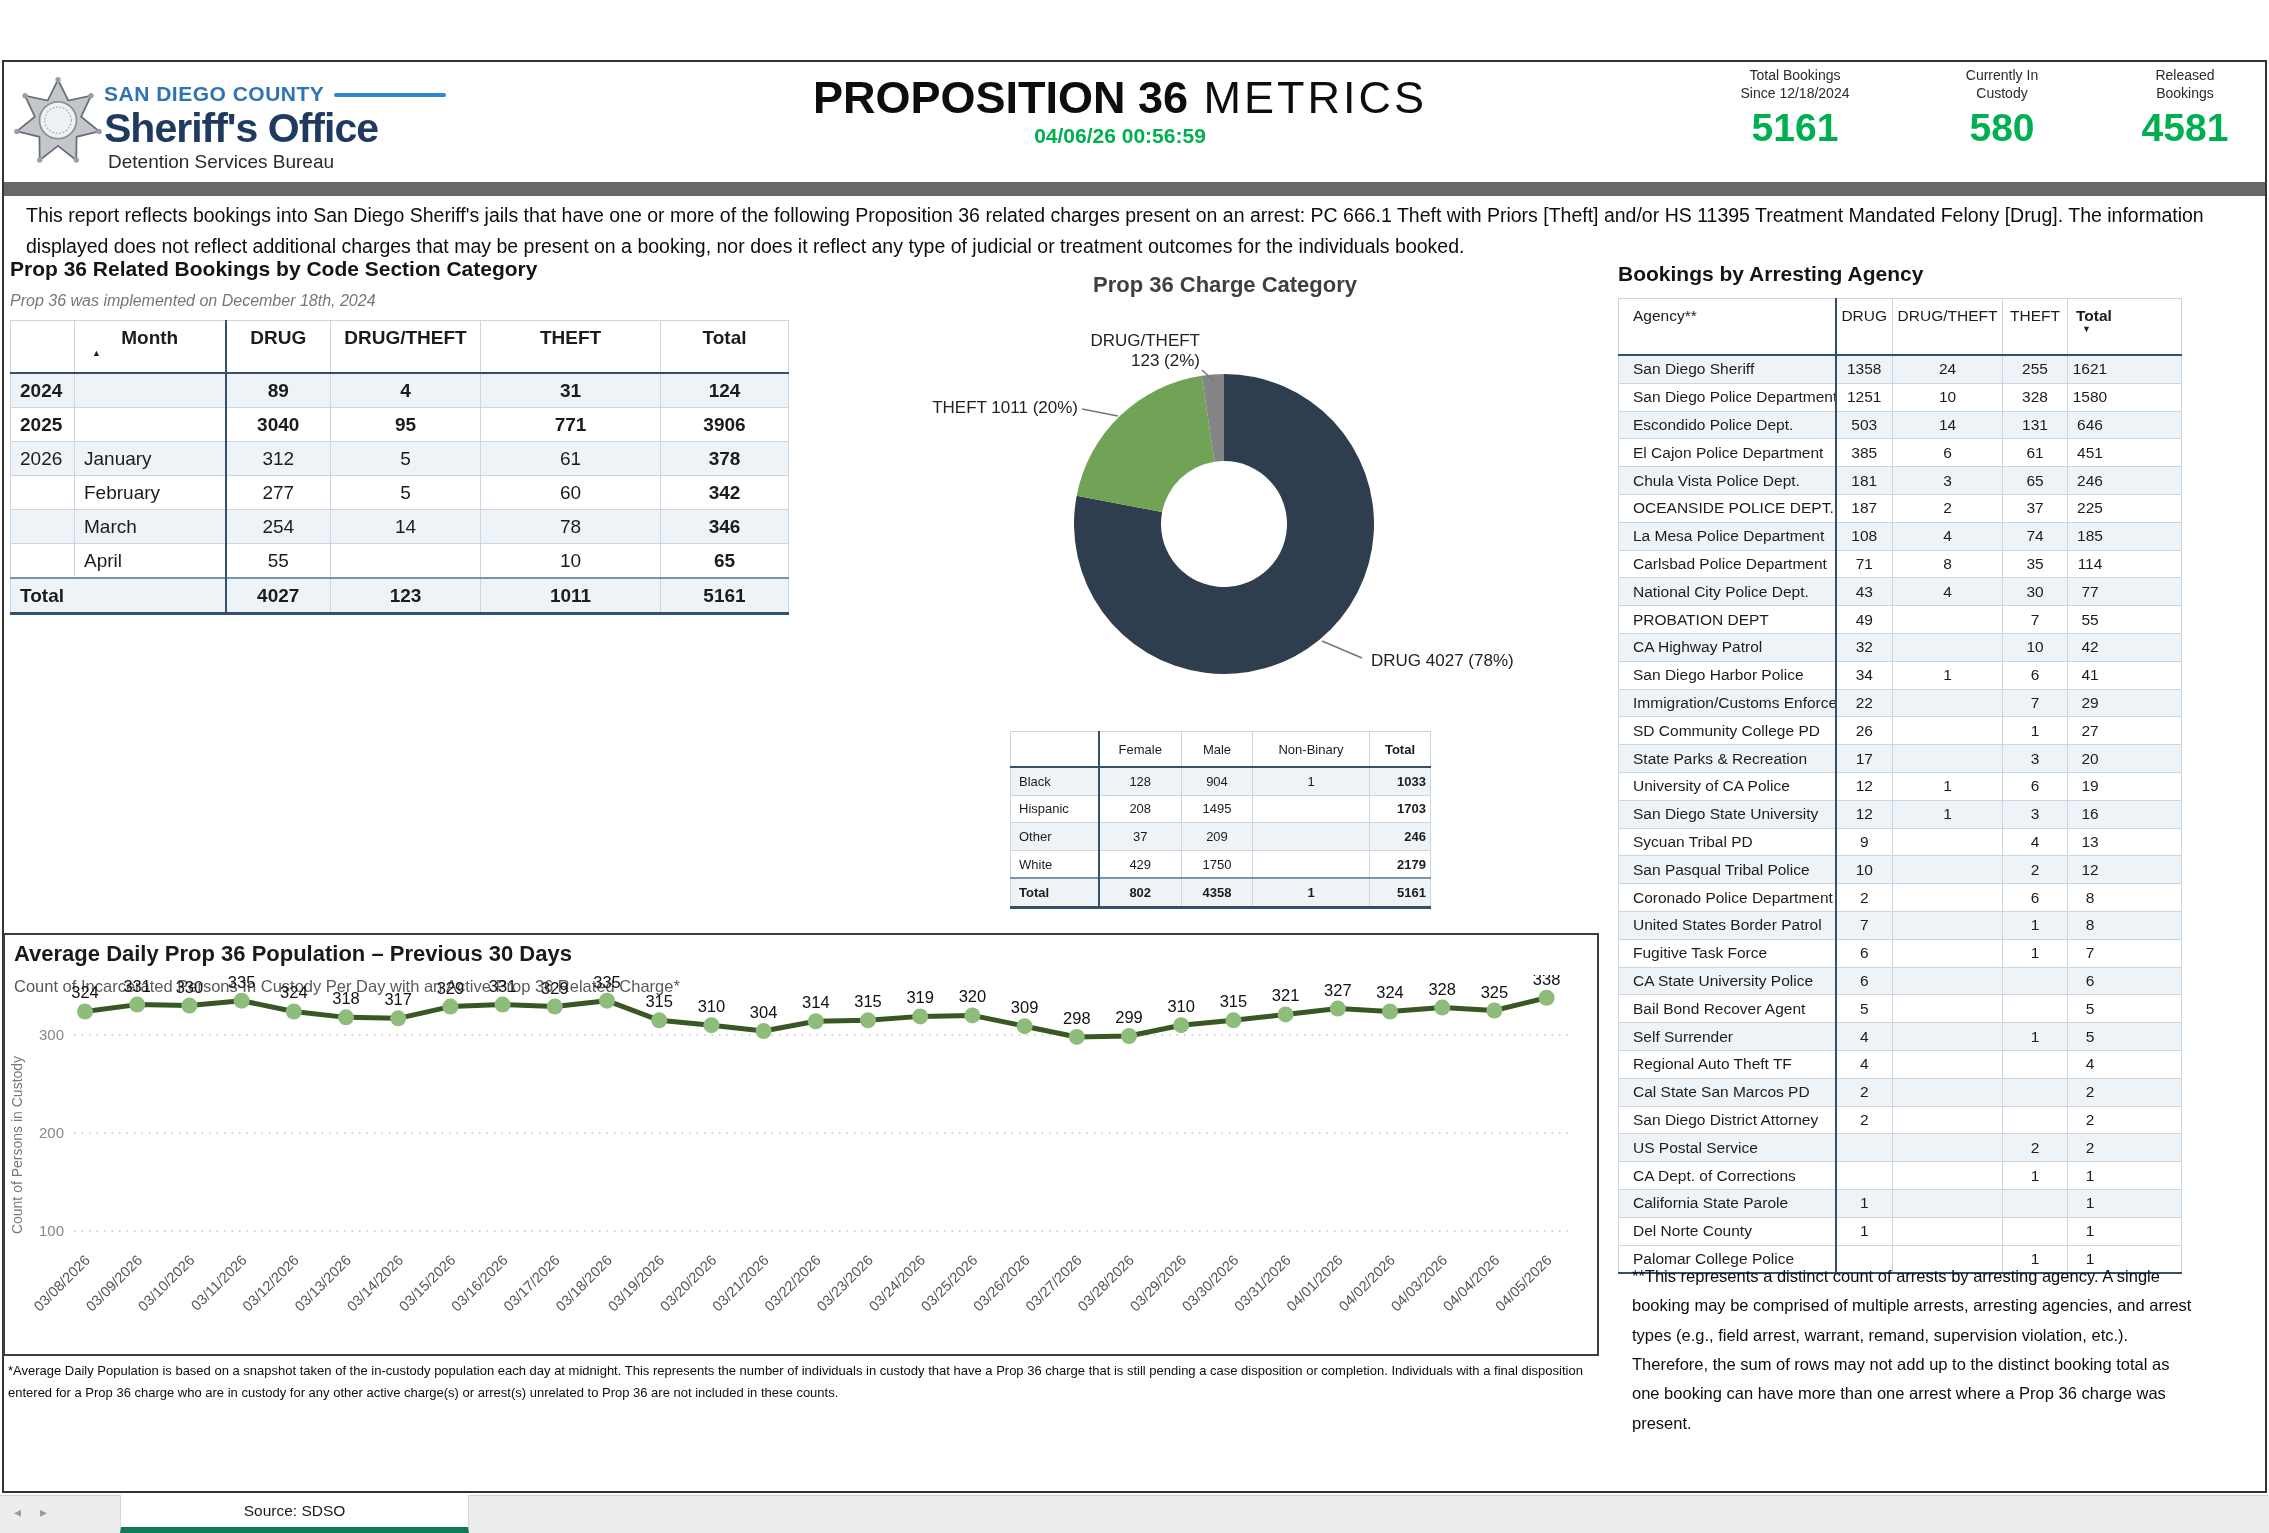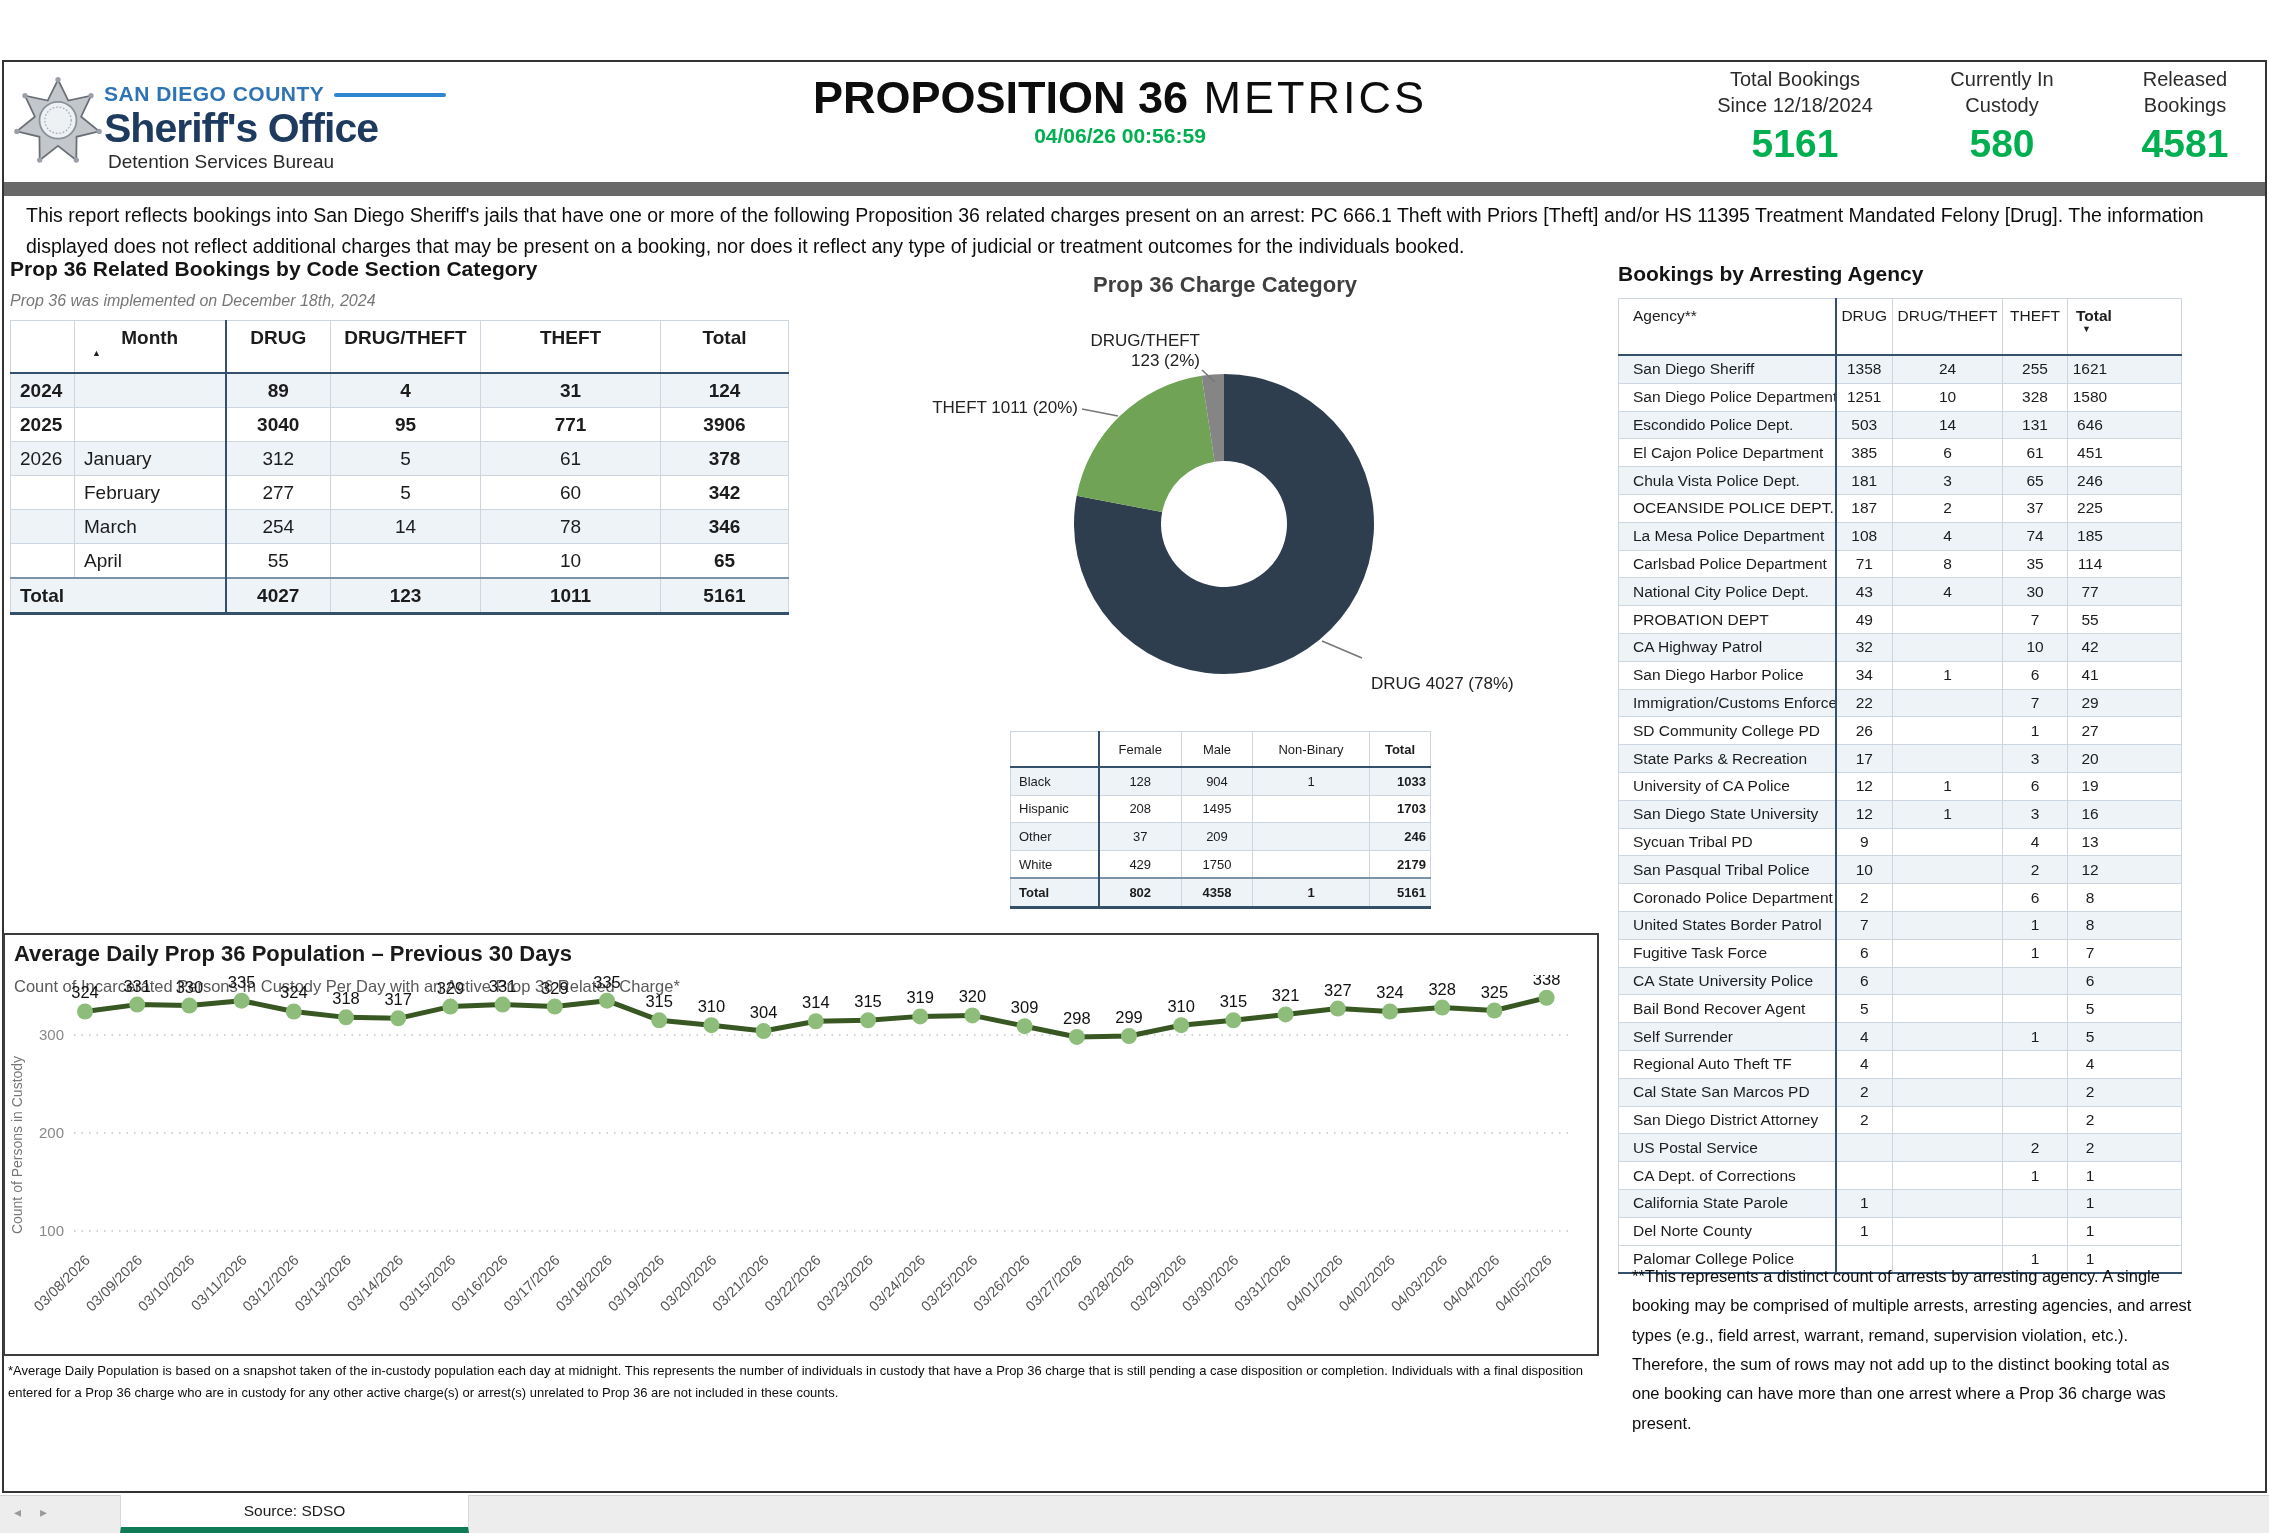--- a/index.html
+++ b/index.html
@@ -11,21 +11,21 @@
   .brand .l1{font-size:21px;font-weight:600;color:#2e74b5;letter-spacing:.5px;}
   .brand .dash{display:inline-block;width:112px;height:4px;background:#2e86d0;margin-left:10px;vertical-align:middle;border-radius:2px;}
   .brand .l2{font-size:41px;font-weight:800;color:#1e3a5f;letter-spacing:-1px;}
   .brand .l3{font-size:19px;color:#2b2b2b;margin-left:4px;}
   .title-block{left:740px;top:74px;width:760px;text-align:center;}
   .title-block h1{margin:0;font-size:45px;color:#0d0d0d;line-height:1.05;}
   .title-block .t-strong{font-weight:800;}
   .title-block .t-light{font-weight:400;letter-spacing:3px;}
   .title-block .dt{font-size:21px;font-weight:700;color:#00b050;margin-top:3px;}
   .kpi{top:66px;text-align:center;}
-  .kpi .lab{font-size:20px;color:#2b2b2b;line-height:1.3;}
+  .kpi .lab{font-size:14px;color:#2b2b2b;line-height:1.3;}
   .kpi .val{font-size:39px;font-weight:700;color:#00b050;margin-top:4px;}
   .grey-band{left:4px;top:182px;width:2261px;height:14px;background:#686868;}
   .disclaimer{left:26px;top:200px;width:2218px;font-size:19.5px;line-height:1.58;color:#0d0d0d;}
   
   .sec-title{font-size:21px;font-weight:700;color:#141414;}
   .sub-italic{font-size:16px;font-style:italic;color:#777;}
   
   table.tbl{border-collapse:collapse;table-layout:fixed;}
   .tbl th,.tbl td{border:1px solid #ccd6e0;overflow:hidden;white-space:nowrap;font-weight:400;}
   .tbl .band td{background:#eef3f8;}
@@ -211,21 +211,21 @@
     <path d="M271.6221632033833 85.6786177912841 A150 150 0 0 1 294 84 L294 171 A63 63 0 0 0 284.601308545421 171.70501947233933 Z" fill="#858585"></path>
     <line x1="152" y1="119" x2="188" y2="126" stroke="#777" stroke-width="1.6"></line>
     <line x1="272" y1="80" x2="285" y2="92" stroke="#777" stroke-width="1.6"></line>
     <line x1="432" y1="368" x2="392" y2="351" stroke="#777" stroke-width="1.6"></line>
   </svg>
 <div class="abs callout right" style="left:1040px;top:331px;width:160px;" id="callout-dt">
   <div>DRUG/THEFT</div>
   <div>123 (2%)</div>
 </div>
 <div class="abs callout right" style="left:900px;top:398px;width:178px;" id="callout-theft">THEFT 1011 (20%)</div>
-<div class="abs callout" style="left:1371px;top:674px;" id="callout-drug">DRUG 4027 (78%)</div>
+<div class="abs callout" style="left:1371px;top:651px;" id="callout-drug">DRUG 4027 (78%)</div>
 
 <table class="abs tbl demo" style="left:1010px;top:731px;">
   <colgroup>
       <col style="width:88px">
       <col style="width:83px">
       <col style="width:71px">
       <col style="width:117px">
       <col style="width:61px">
     </colgroup>
   <thead>

